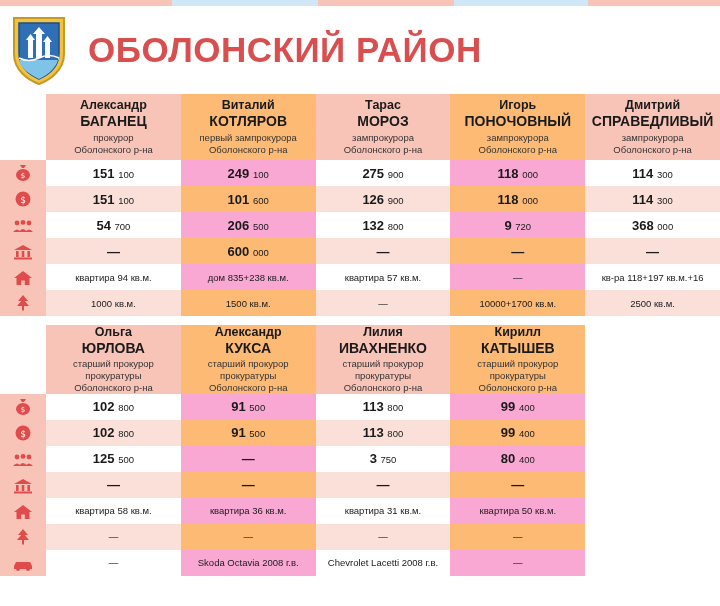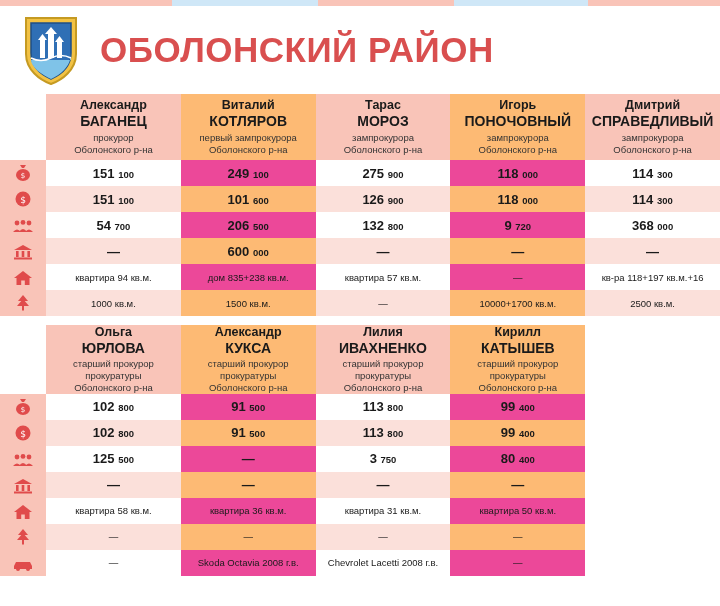--- a/index.html
+++ b/index.html
@@ -19,21 +19,21 @@
   
   .top-strip { display: flex; width: 720px; height: 6px; }
   .top-strip .seg { height: 6px; }
 
   
   .header {
     position: relative;
     height: 88px;
     display: flex;
     align-items: center;
-    padding-left: 20px;
+    padding-left: 8px;
     background: #ffffff;
   }
   .crest { width: 62px; height: 72px; flex: 0 0 62px; }
   .title {
     margin-left: 18px;
     font-size: 35px;
     font-weight: bold;
     letter-spacing: 0.5px;
     color: #d94f4f;
     white-space: nowrap;
@@ -93,28 +93,28 @@
     height: 26px;
     text-align: center;
     vertical-align: middle;
     font-size: 11.5px;
     color: #1a1a1a;
     white-space: nowrap;
     overflow: hidden;
   }
   .dcell.big { font-weight: bold; font-size: 13px; }
   .dcell.small { font-size: 9.5px; }
-  .dcell .frac { font-size: 9.5px; font-weight: bold; margin-top: 28px; }
+  .dcell .frac { font-size: 9.5px; font-weight: normal; margin-top: 28px; }
 
   
   .bg-pink  { background: #f9c4b8; }
   .bg-blue  { background: #fdba74; }
   .bg-white { background: #ffffff; }
   .bg-pinkl { background: #fbe0da; }
-  .bg-bluel { background: #ec4899; }
+  .bg-bluel { background: #f9a8d4; }
   .bg-icon-pink { background: #f9c4b8; }
 
   .spacer-row td { height: 9px; background: #ffffff; }
 </style>
 </head>
 <body>
 
 <div id="page">
 
   <div class="top-strip">

